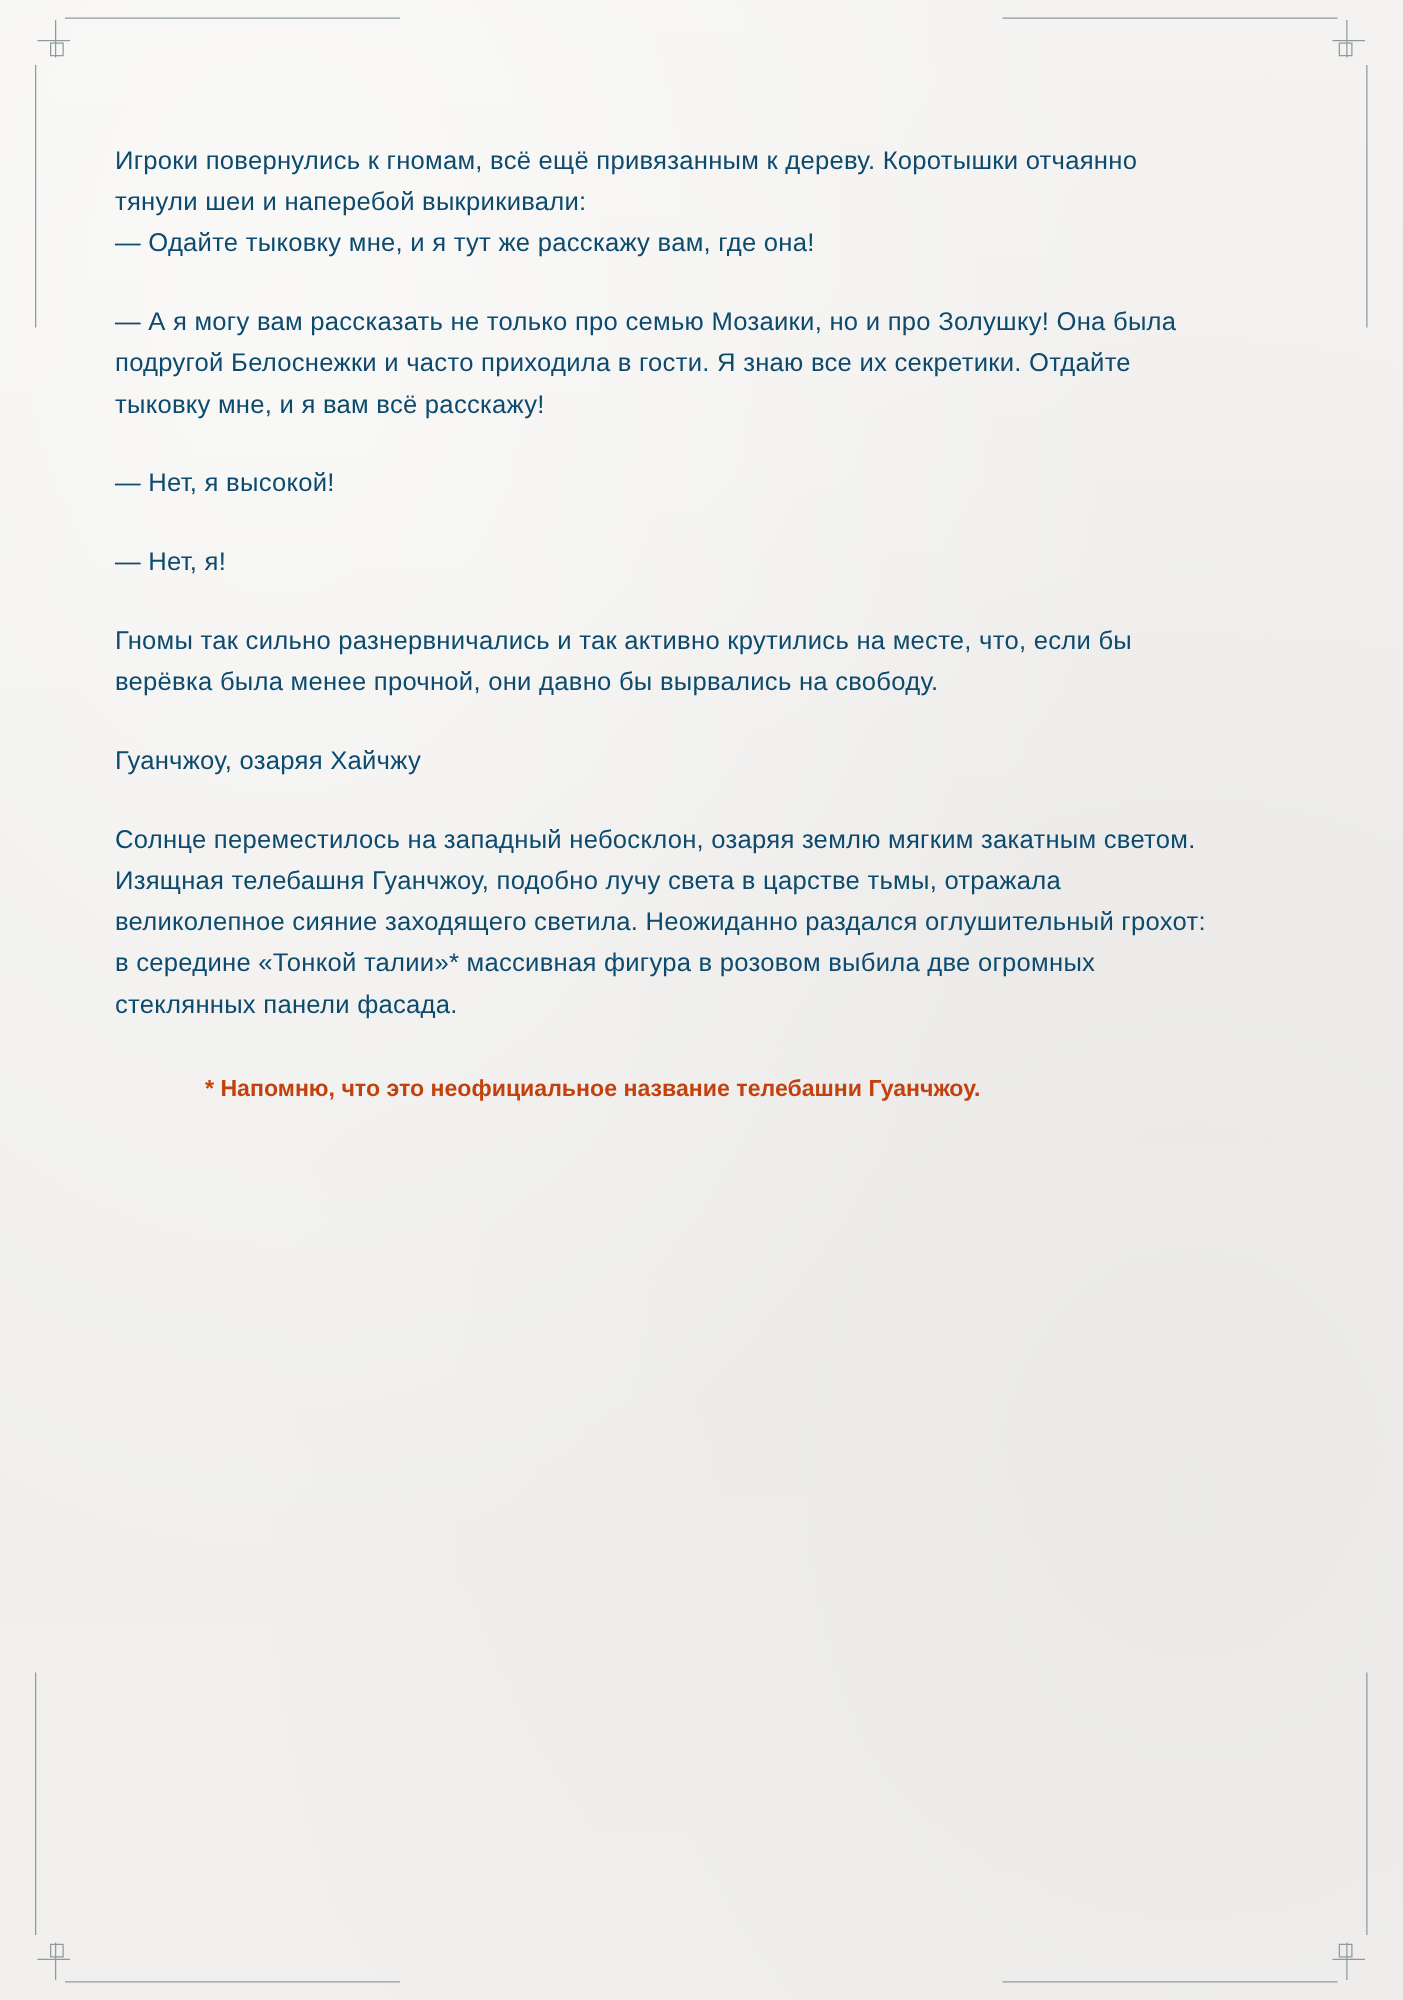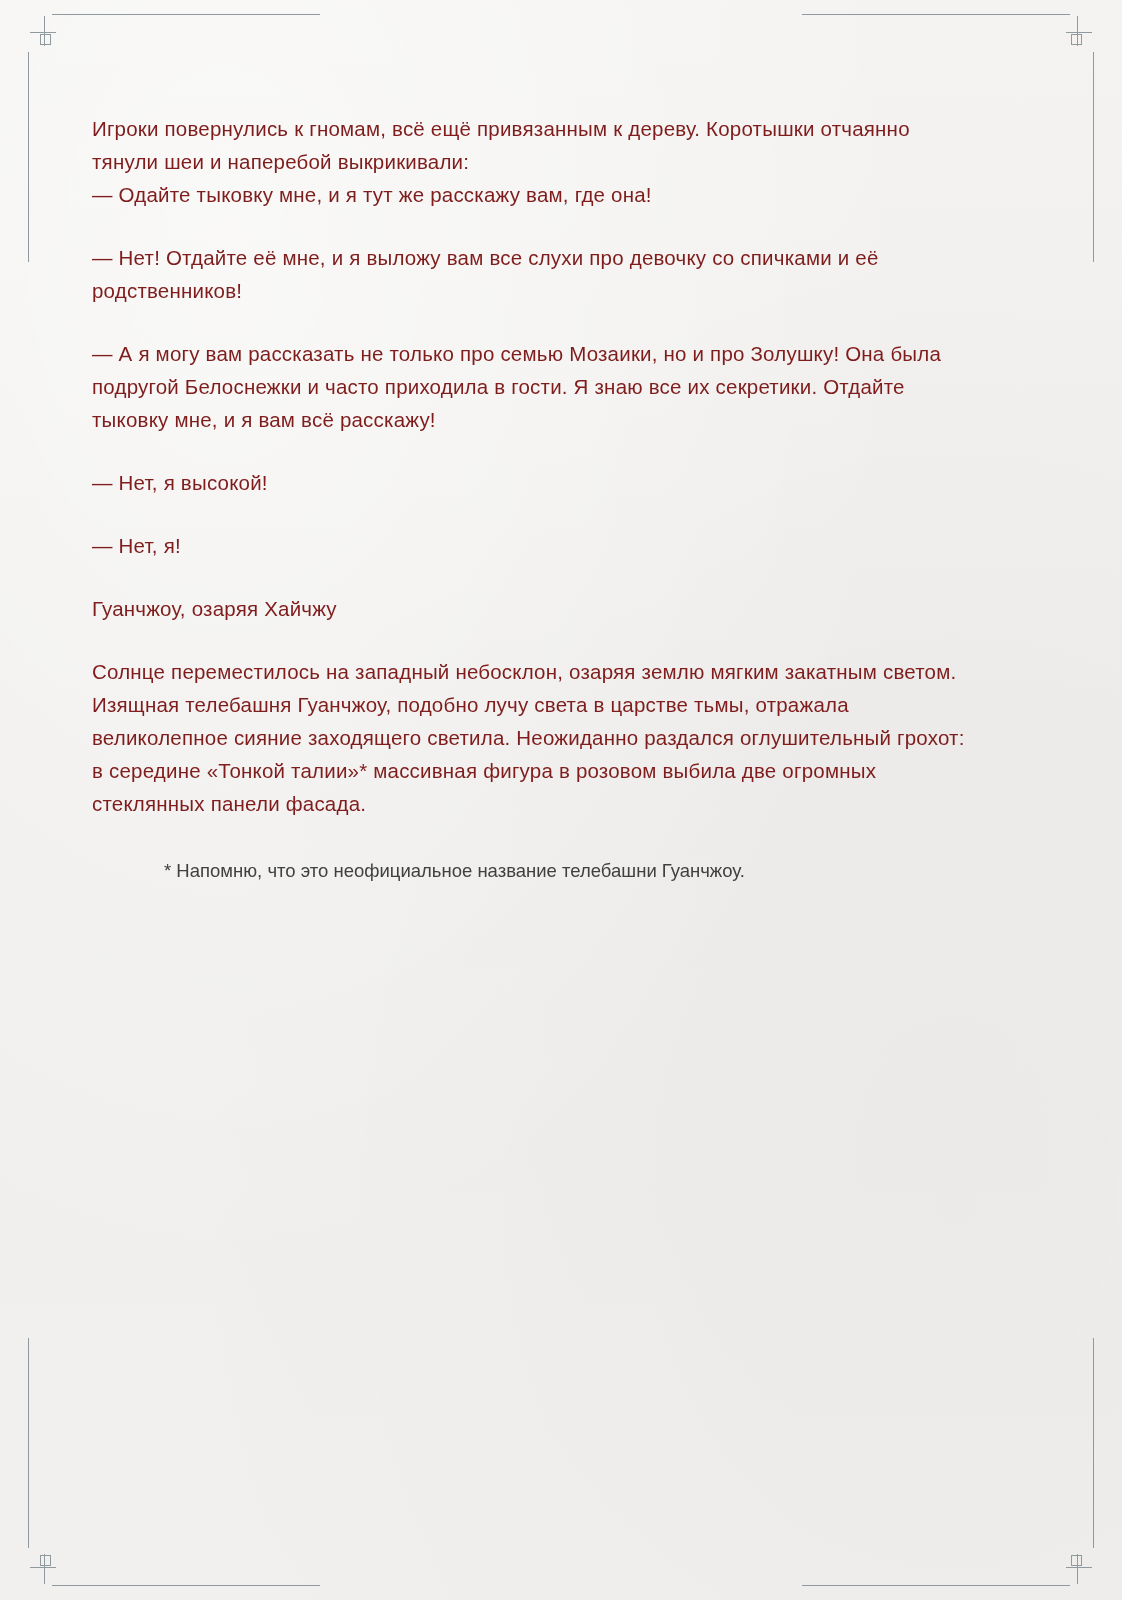--- a/index.html
+++ b/index.html
@@ -96,32 +96,33 @@
   .content {
     position: absolute;
     left: 92px;
     top: 112px;
     width: 880px;
   }
   p.para {
     margin: 0 0 30px 0;
     font-size: 20.5px;
     line-height: 33px;
-    color: #7f1d1d;
+    color: #0c4a6e;
     letter-spacing: 0.01em;
     font-weight: 400;
   }
   p.para:last-child { margin-bottom: 0; }
 
   .footnote {
     margin: 36px 0 0 0;
     padding-left: 72px;
     font-size: 18.5px;
     line-height: 30px;
-    color: #404040;
+    color: #c2410c;
+    font-weight: bold;
   }
 </style>
 </head>
 <body>
 
 <div class="paper-texture"></div>
 
 <div class="frame">
   <div class="frame-line fl-top"></div>
   <div class="frame-line fl-top2"></div>
@@ -139,21 +140,21 @@
 
   <div class="tick tick-tl"></div>
   <div class="tick tick-tr"></div>
   <div class="tick tick-bl"></div>
   <div class="tick tick-br"></div>
 </div>
 
 <div class="page">
   <div class="content">
     <p class="para">Игроки повернулись к гномам, всё ещё привязанным к дереву. Коротышки отчаянно тянули шеи и наперебой выкрикивали:<br>— Одайте тыковку мне, и я тут же расскажу вам, где она!</p>
-    <p class="para">— Нет! Отдайте её мне, и я выложу вам все слухи про девочку со спичками и её родственников!</p>
     <p class="para">— А я могу вам рассказать не только про семью Мозаики, но и про Золушку! Она была подругой Белоснежки и часто приходила в гости. Я знаю все их секретики. Отдайте тыковку мне, и я вам всё расскажу!</p>
     <p class="para">— Нет, я высокой!</p>
     <p class="para">— Нет, я!</p>
+    <p class="para">Гномы так сильно разнервничались и так активно крутились на месте, что, если бы верёвка была менее прочной, они давно бы вырвались на свободу.</p>
     <p class="para">Гуанчжоу, озаряя Хайчжу</p>
     <p class="para">Солнце переместилось на западный небосклон, озаряя землю мягким закатным светом. Изящная телебашня Гуанчжоу, подобно лучу света в царстве тьмы, отражала великолепное сияние заходящего светила. Неожиданно раздался оглушительный грохот: в середине «Тонкой талии»* массивная фигура в розовом выбила две огромных стеклянных панели фасада.</p>
     <p class="footnote">* Напомню, что это неофициальное название телебашни Гуанчжоу.</p>
   </div>
 </div>
 
 </body></html>

